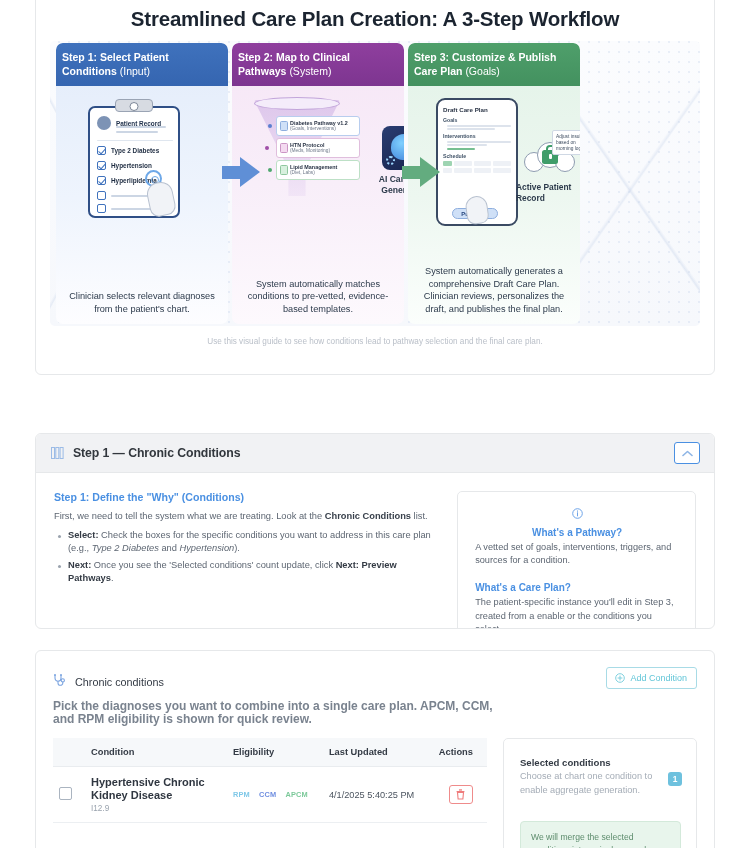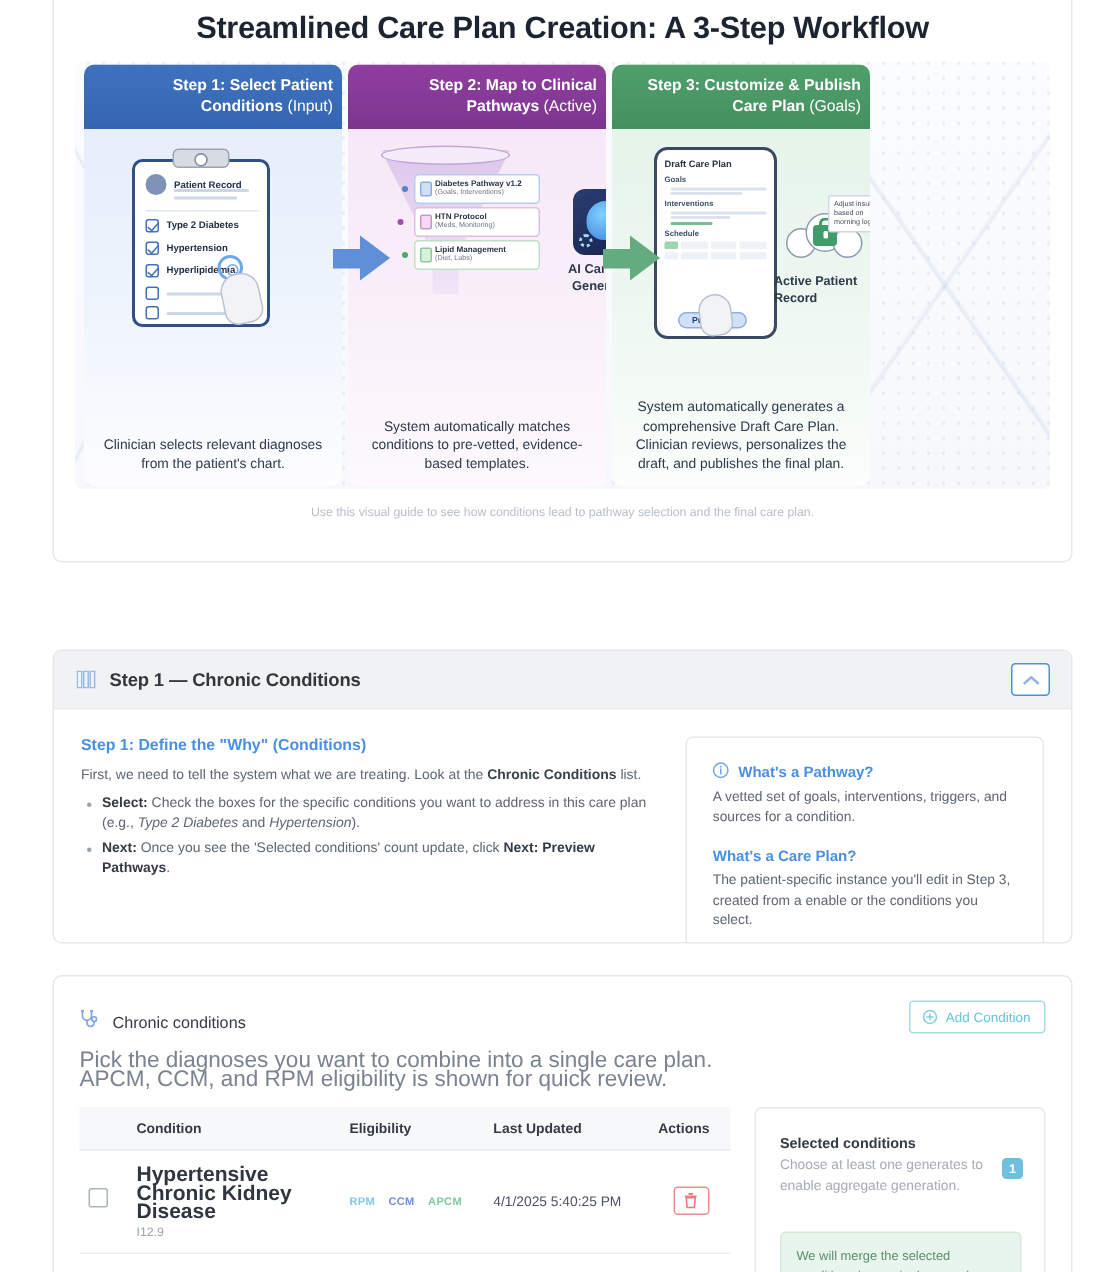--- a/index.html
+++ b/index.html
@@ -72,21 +72,21 @@
     z-index: 2;
     display: flex;
     flex-direction: column;
   }
   .wf-col.c1 { background: linear-gradient(180deg,#e3ecfa 0%,#eef4fd 55%,#fdfdff 100%); }
   .wf-col.c2 { background: linear-gradient(180deg,#f6e6f6 0%,#f8eef9 50%,#fdf9fd 100%); }
   .wf-col.c3 { background: linear-gradient(180deg,#e3f3e8 0%,#edf7f0 55%,#fbfefc 100%); }
 
   .wf-head {
     color: #fff;
-    text-align: right;
+    text-align: left;
     font-size: 10.5px;
     font-weight: bold;
     line-height: 14px;
     padding: 7px 6px 8px;
     border-radius: 6px 6px 0 0;
   }
   .wf-col.c1 .wf-head { background: linear-gradient(180deg,#3f72bd 0%,#3565b0 100%); }
   .wf-col.c2 .wf-head { background: linear-gradient(180deg,#8f3f9e 0%,#7d3590 100%); }
   .wf-col.c3 .wf-head { background: linear-gradient(180deg,#4f9f6b 0%,#43915f 100%); }
   .wf-head .lt { font-weight: normal; }
@@ -271,54 +271,54 @@
     content: ""; position: absolute; left: 4px; top: 5.5px;
     width: 3px; height: 3px; border-radius: 50%; background: #9aa3ae;
   }
   ul.s1-list li b { color: #343b45; }
   ul.s1-list li i { font-style: italic; }
 
   .info-box {
     width: 252px; border: 1px solid #e6e8ea; border-radius: 5px;
     padding: 16px 16px 16px 17px; background: #fff;
   }
-  .ib-h { font-size: 10px; font-weight: bold; color: #4a90e2; display:flex; align-items:center; gap:6px; }
+  .ib-h { font-size: 10px; font-weight: bold; color: #4a90e2; display:flex; align-items:center; gap:6px;flex-direction:column; }
   .ib-p { font-size: 9.2px; color: #5d6672; line-height: 13.2px; margin-top: 3px; }
   .ib-h2 { font-size: 10px; font-weight: bold; color: #4a90e2; margin-top: 15px; }
 
   
   #cond-card { top: 650px; height: 230px; overflow: hidden; padding: 16px 17px 0 17px; }
   .cc-top { display: flex; align-items: flex-start; }
   .cc-title-wrap { display: flex; align-items: center; gap: 10px; margin-top: 6px; }
   .cc-title { font-size: 10.8px; color: #343b45; }
   .add-btn {
     margin-left: auto; display: flex; align-items: center; gap: 5px;
     border: 1px solid #a8dbe6; color: #63c6d8; background: #fff;
     border-radius: 3px; padding: 5px 9px 5px 8px; font-size: 9px; cursor: pointer;
   }
-  .cc-sub { font-size: 15px; color: #7a838f; line-height: 13px; margin-top: 9px; width: 450px; }
+  .cc-sub { font-size: 12px; color: #7a838f; line-height: 13px; margin-top: 9px; width: 450px; font-weight: bold; }
 
   .cc-main { display: flex; gap: 16px; margin-top: 12px; }
   .cc-table { width: 450px; }
   table { border-collapse: collapse; width: 100%; }
   thead th {
     background: #f6f8fa; font-size: 9.3px; font-weight: bold; color: #343b45;
     text-align: left; padding: 9px 6px; border-bottom: 1px solid #e9ecef;
   }
   thead th.c-chk { width: 32px; }
   thead th.c-cond { width: 142px; }
   thead th.c-elig { width: 96px; text-align: left;}
   thead th.c-upd { width: 110px; text-align: left;}
   thead th.c-act { text-align: right; padding-right: 14px; }
   tbody td { padding: 9px 6px; vertical-align: middle; border-bottom: 1px solid #eceff2; }
   .row-chk {
     width: 13px; height: 13px; border: 1.5px solid #aab4c0; border-radius: 2px;
     background: #fff; display: inline-block; cursor: pointer;
   }
-  .cond-name { font-size: 14px; font-weight: bold; color: #2f3640; line-height: 12.5px; }
+  .cond-name { font-size: 11px; font-weight: bold; color: #2f3640; line-height: 12.5px; }
   .cond-code { font-size: 8.2px; color: #9aa3ae; margin-top: 3px; }
   .elig { display: flex; gap: 9px; }
   .elig span { font-size: 7.4px; font-weight: bold; letter-spacing: .2px; }
   .updated { font-size: 9.2px; color: #4b545f; }
   .del-btn {
     float: right; margin-right: 8px; width: 24px; height: 19px; border: 1px solid #ef8b8b;
     border-radius: 3px; background: #fff; display:flex; align-items:center; justify-content:center;
     cursor: pointer;
   }
 
@@ -390,21 +390,21 @@
         </div>
         <div class="wf-cap">Clinician selects relevant diagnoses from the patient's chart.</div>
       </div>
 
       <div class="arrow-tail blue" style="left:172px;top:125px;width:18px;"></div>
       <div class="arrow blue" style="left:190px;top:116px;"></div>
 
       <div class="wf-col c2">
         <div class="wf-head">
           <span>Step 2: Map to Clinical Pathways</span>
-          <span class="lt">(Active)</span>
+          <span class="lt">(System)</span>
         </div>
         <div class="wf-art">
           <div class="funnel"></div>
           <div class="funnel-lip"></div>
 
           <div class="dot" style="left:36px;top:38px;background:#5a7fd0;"></div>
           <div class="pw-chip a" style="left:44px;top:30px;">
             <span class="ic"></span>
             <div class="t">Diabetes Pathway v1.2</div>
             <div class="s">(Goals, Interventions)</div>
@@ -601,18 +601,18 @@
                 </svg>
               </span>
             </td>
           </tr>
         </tbody>
       </table>
     </div>
 
     <div class="sel-panel">
       <div class="sp-h">Selected conditions</div>
-      <div class="sp-p">Choose at least one generates to enable aggregate generation.</div>
+      <div class="sp-p">Choose at chart one condition to enable aggregate generation.</div>
       <span class="sp-badge">1</span>
       <div class="sp-note">We will merge the selected conditions into a single care plan after you confirm the list.</div>
     </div>
   </div>
 </div>
 
 </body></html>

